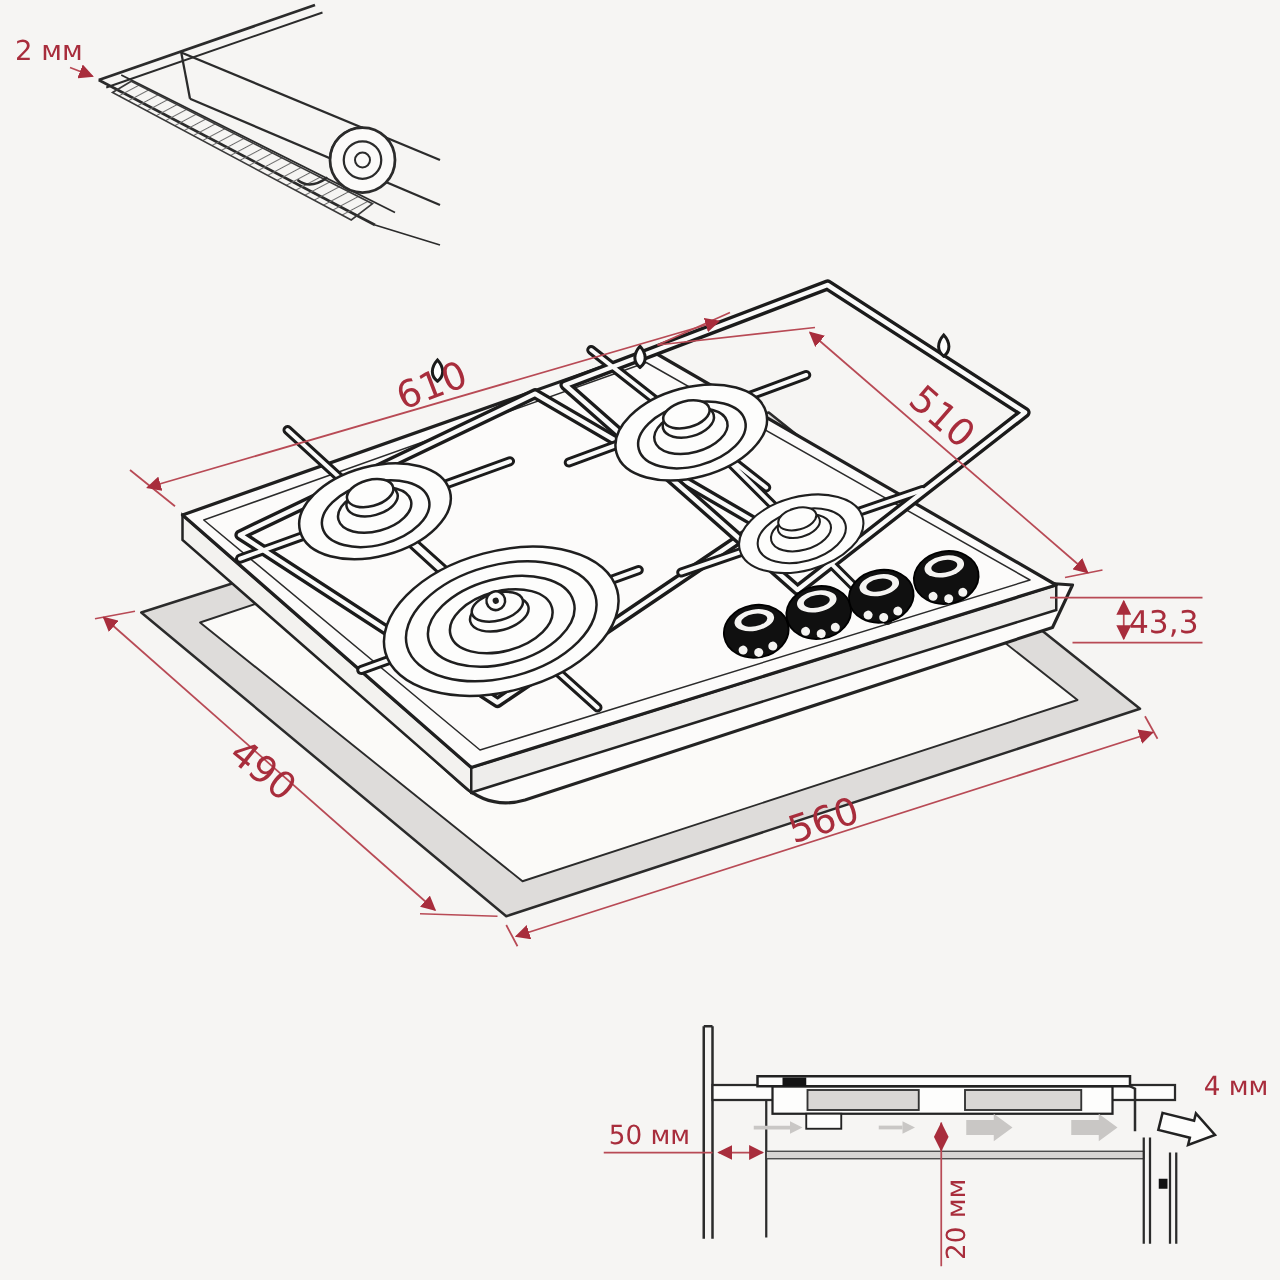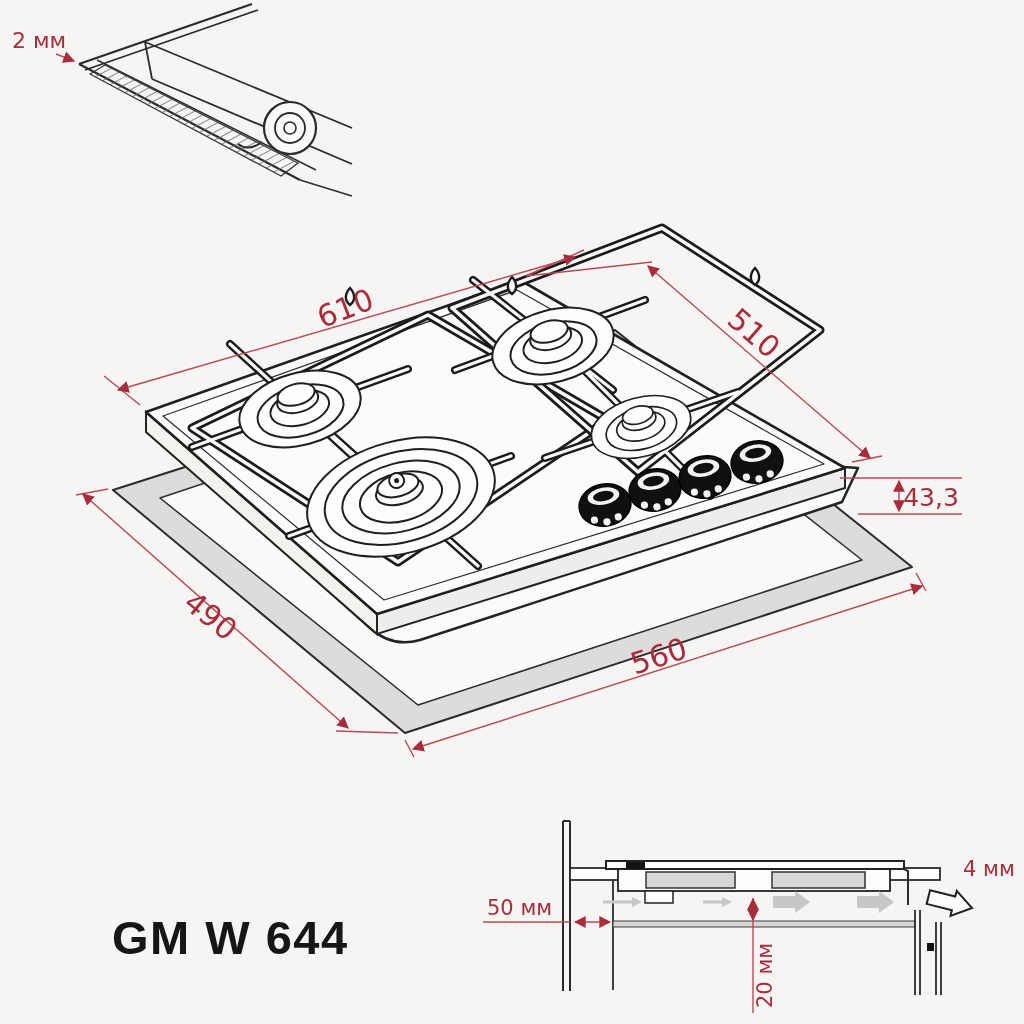--- a/index.html
+++ b/index.html
@@ -211,14 +211,13 @@
       <text class="dimtext" x="487" y="915" font-size="21">50 мм</text>
     </g>
     <g>
       <path class="dimline" d="M753,898 V1013"></path>
       <path class="dimline" d="M753,899 V920" marker-start="url(#arr)" marker-end="url(#arr)"></path>
       <text class="dimtext" x="772" y="1008" font-size="21" transform="rotate(-90 772 1008)">20 мм</text>
     </g>
     <text class="dimtext" x="963" y="876" font-size="21">4 мм</text>
   </svg>
 
-  <div id="model-label">GM W 644</div>
 </div>
 
 </body></html>

